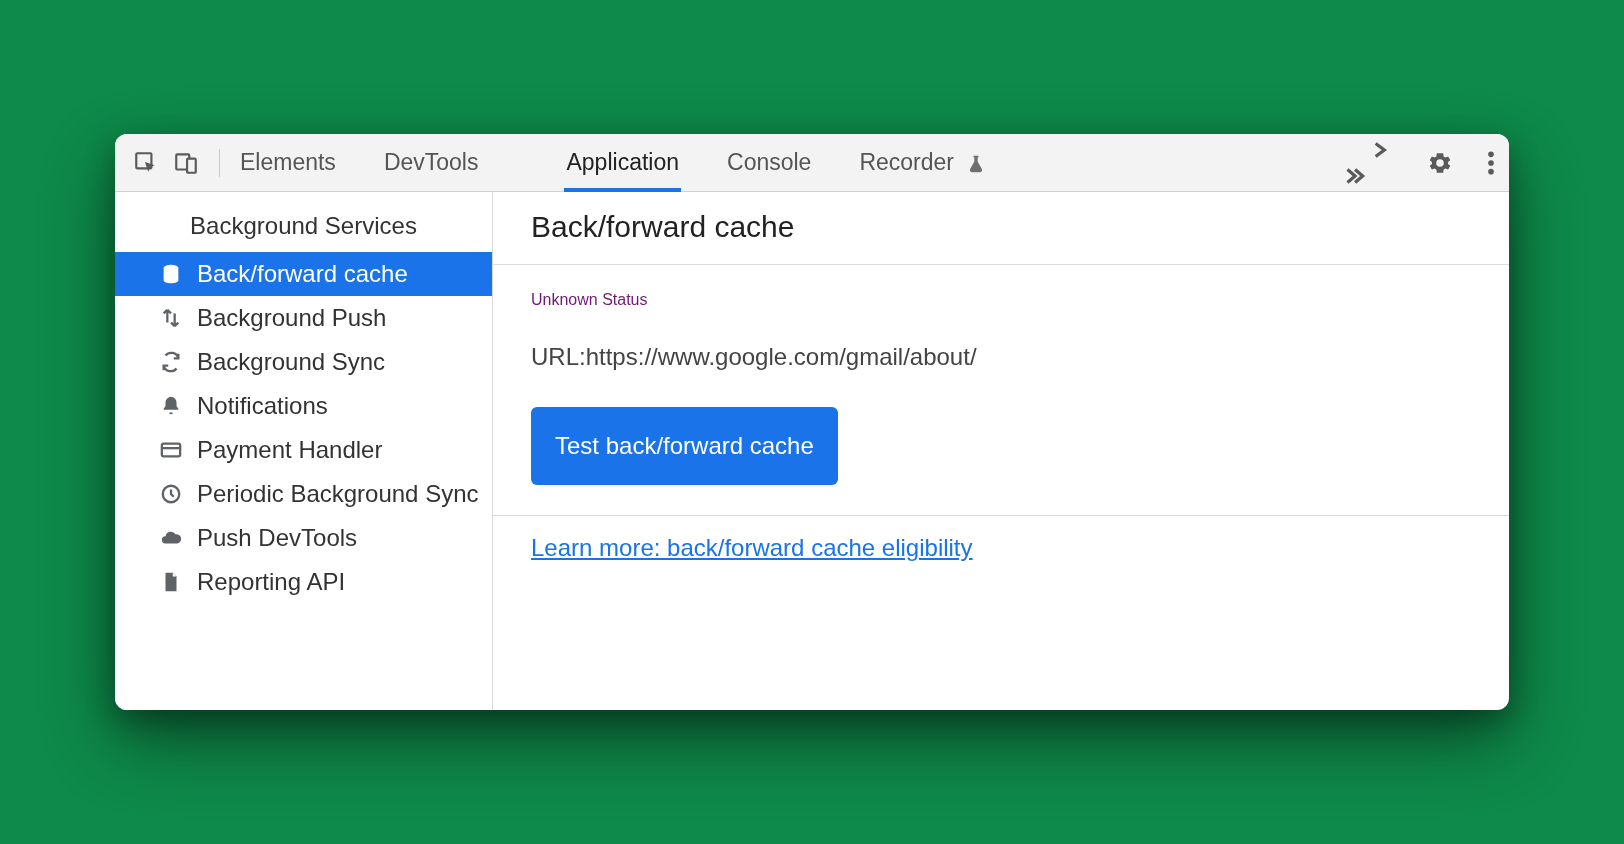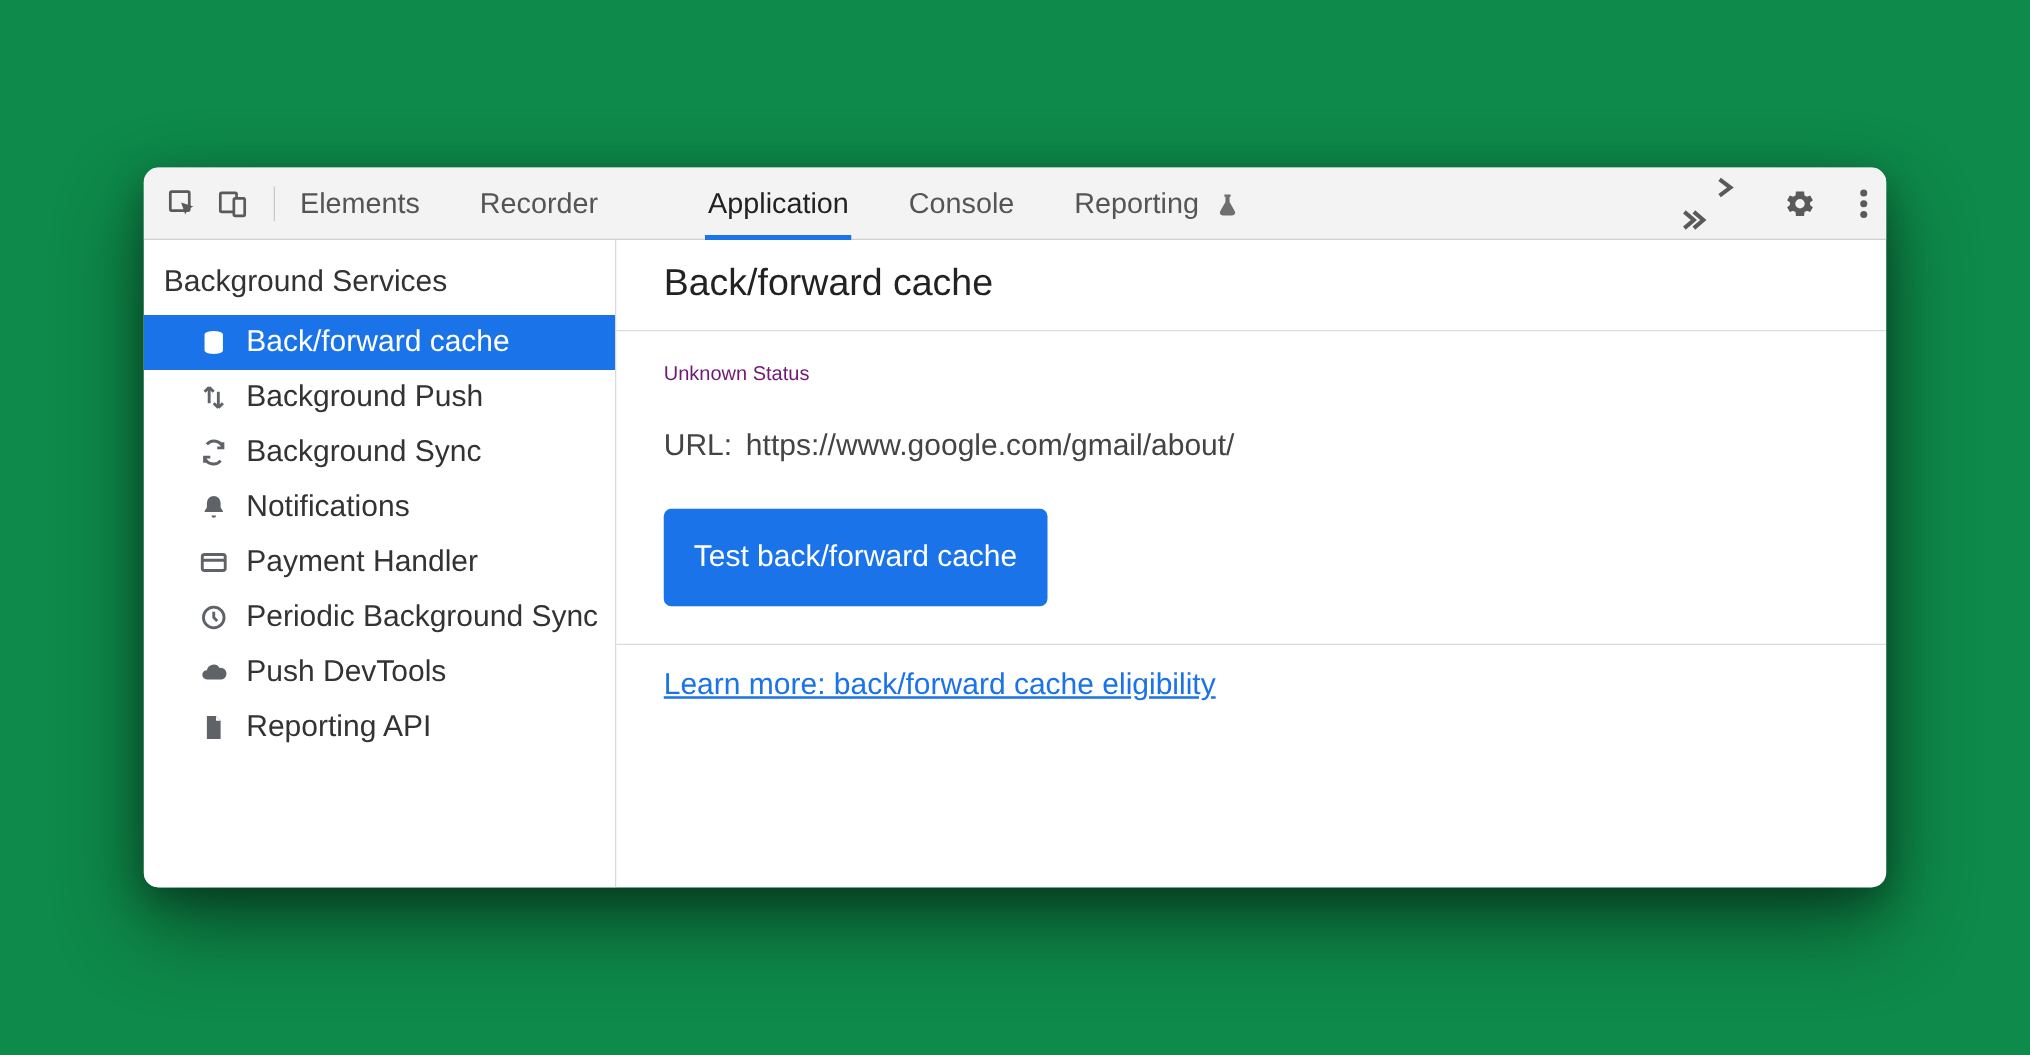--- a/index.html
+++ b/index.html
@@ -81,21 +81,21 @@
   .toolbar-right {
     margin-left: auto; display:flex; gap:34px; align-items:center; color:#5a5a5a;
   }
   .content { flex:1; display:flex; overflow:hidden; }
   .sidebar {
     width: 378px; border-right:1px solid #d9d9d9; background:#fff;
     overflow:hidden;
     padding-top: 10px;
   }
   .section-title {
-    font-size: 24px; color:#333; padding: 10px 16px 12px;
+    font-size: 24px; color:#333; padding: 10px 16px 12px; text-align: center;
   }
   .side-item {
     display:flex; align-items:center; gap:14px;
     font-size: 24px; color:#333;
     padding: 8px 10px 8px 44px;
     cursor:pointer;
     white-space: nowrap;
     overflow: hidden;
   }
   .side-item.selected {
@@ -111,21 +111,21 @@
     font-size: 30px;
     color:#222;
   }
   .panel-body {
     padding: 26px 38px 30px;
     border-bottom: 1px solid #dcdcdc;
   }
   .status {
     font-size: 16px; color:#701a75; margin-bottom: 34px;
   }
-  .url-row { display:flex; gap:11px; font-size:24px; color:#444; margin-bottom: 36px; }
+  .url-row { display:flex; gap:0; font-size:24px; color:#444; margin-bottom: 36px; }
   .url-label { color:#444; }
   .url-value { color:#444; }
   .test-btn {
     display:inline-block;
     background:#1a73e8; color:#fff;
     font-size:24px;
     padding: 25px 24px;
     border:none; border-radius:6px;
     cursor:pointer;
   }
@@ -153,25 +153,25 @@
     </div>
     <div class="tool-icon">
       <svg width="26" height="26" viewBox="0 0 24 24" fill="none" stroke="currentColor" stroke-width="2">
           <rect x="3" y="4" width="12" height="14" rx="1"></rect>
           <rect x="13" y="8" width="8" height="13" rx="1" fill="#f3f3f3"></rect>
         </svg>
     </div>
     <div class="sep"></div>
     <div class="tabs">
       <div class="tab">Elements</div>
-      <div class="tab">Recorder</div>
+      <div class="tab">DevTools</div>
       <div class="tab active">Application</div>
       <div class="tab">Console</div>
       <div class="tab">
-        <span>Reporting</span>
+        <span>Recorder</span>
         <span class="flask">
           <svg width="20" height="20" viewBox="0 0 24 24" fill="currentColor">
               <path d="M9 2h6v2h-1v5l5 9c1 2-.4 4-2.6 4H7.6C5.4 22 4 20 5 18l5-9V4H9V2z"></path>
             </svg>
         </span>
       </div>
     </div>
     <div class="toolbar-right">
       <span>
         <svg width="26" height="26" viewBox="0 0 24 24" fill="none" stroke="currentColor" stroke-width="3">

